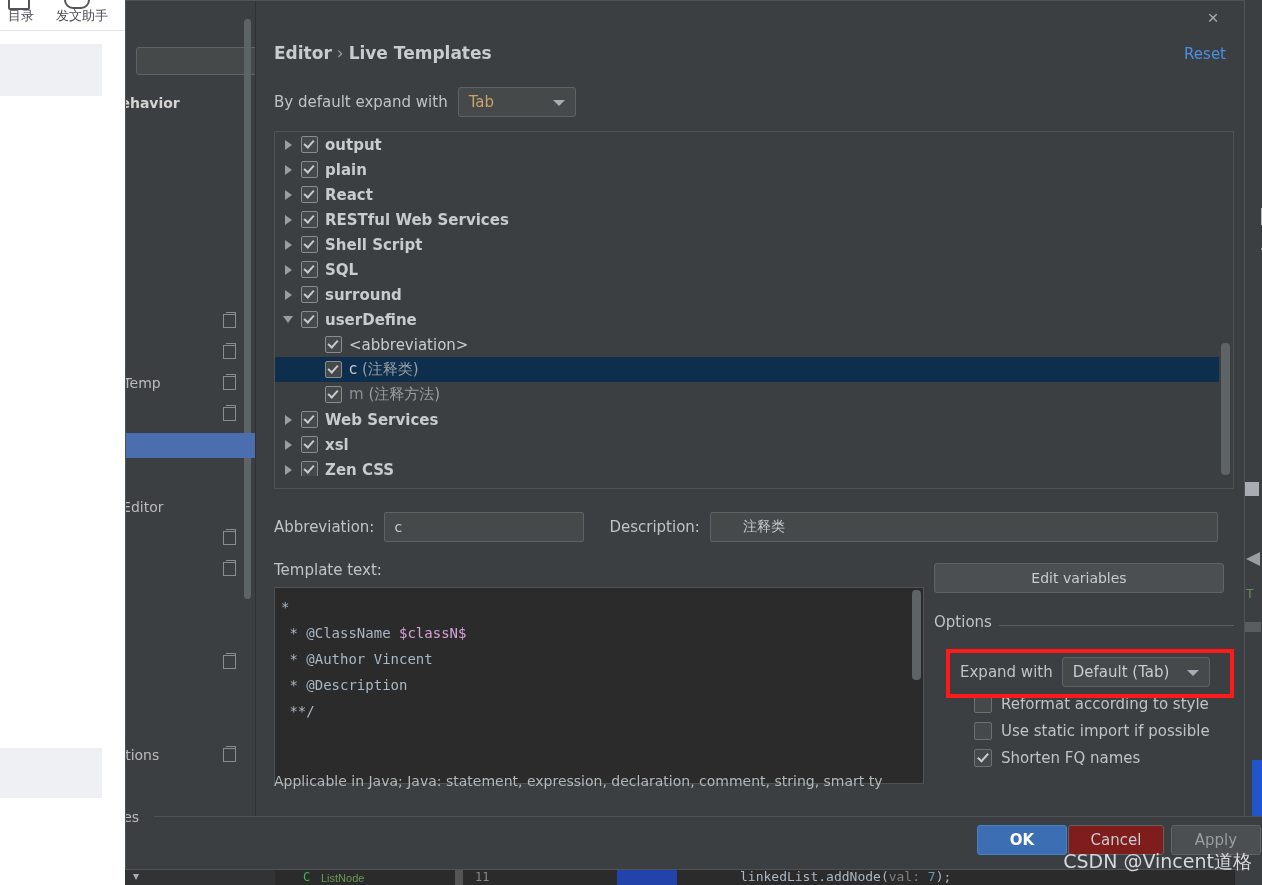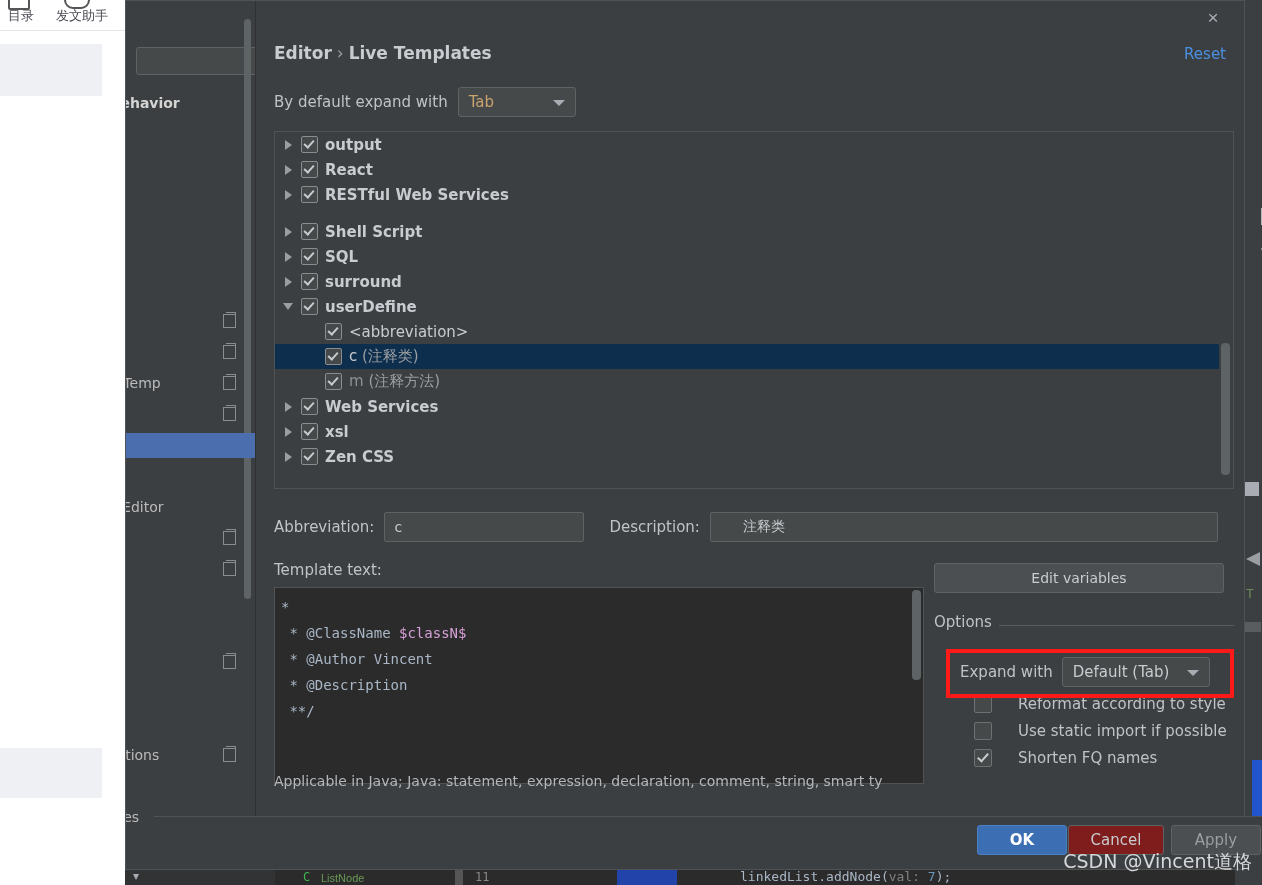--- a/index.html
+++ b/index.html
@@ -116,21 +116,21 @@
     display:flex;align-items:center;justify-content:center;font-size:14px;color:#c8cbcf;font-family:"DejaVu Sans",sans-serif;box-sizing:border-box;}
 
   
   #options-group{position:absolute;left:678px;top:612px;width:300px;height:165px;}
   #opt-title{position:absolute;left:0;top:0;font-size:15px;color:#c0c3c6;font-family:"DejaVu Sans",sans-serif;background:#3c3f41;padding-right:7px;z-index:2;}
   #opt-line{position:absolute;left:0;top:12px;width:300px;height:1px;background:#5a5d5f;}
   #opt-expand-row{position:absolute;left:26px;top:44px;display:flex;align-items:center;gap:9px;}
   #opt-expand-lbl{font-size:15px;color:#c0c3c6;font-family:"DejaVu Sans",sans-serif;}
   #combo-expand{width:148px;}
   #combo-expand .val{color:#c8cbcf;}
-  .opt-chk-row{position:absolute;left:40px;display:flex;align-items:center;gap:26px;}
+  .opt-chk-row{position:absolute;left:40px;display:flex;align-items:center;gap:9px;}
   .opt-chk{width:16px;height:16px;border:1px solid #6d7174;border-radius:2px;background:#45494a;position:relative;flex:none;}
   .opt-chk.on:after{content:"";position:absolute;left:5px;top:1px;width:4px;height:9px;border:solid #c8cbcf;border-width:0 2px 2px 0;transform:rotate(42deg);}
   .opt-chk-lbl{font-size:15px;color:#c0c3c6;font-family:"DejaVu Sans",sans-serif;white-space:nowrap;}
   #red-box{position:absolute;left:12px;top:36px;width:288px;height:49px;border:4px solid #ff1a1a;box-sizing:border-box;z-index:3;pointer-events:none;}
 
   #applicable{position:absolute;left:18px;top:772px;width:655px;font-size:14px;color:#b4b8bb;font-family:"DejaVu Sans",sans-serif;
     white-space:nowrap;overflow:hidden;}
 
   
   #footer{position:absolute;left:0;bottom:8px;width:100%;height:44px;background:#3c3f41;border-top:1px solid #4f5355;margin-left:28px;}
@@ -244,30 +244,37 @@
               <span class="tri-r"></span>
             </span>
             <span class="cb on"></span>
             <span class="tlbl bold"><span>output</span></span>
           </div>
           <div class="tnode" style="padding-left: 0px;">
             <span class="tw">
               <span class="tri-r"></span>
             </span>
             <span class="cb on"></span>
+            <span class="tlbl bold"><span>plain</span></span>
+          </div>
+          <div class="tnode" style="padding-left: 0px;">
+            <span class="tw">
+              <span class="tri-r"></span>
+            </span>
+            <span class="cb on"></span>
             <span class="tlbl bold"><span>React</span></span>
           </div>
           <div class="tnode" style="padding-left: 0px;">
             <span class="tw">
               <span class="tri-r"></span>
             </span>
             <span class="cb on"></span>
             <span class="tlbl bold"><span>RESTful Web Services</span></span>
           </div>
-          <div class="tnode" style="padding-left: 0px; margin-top: 12px;">
+          <div class="tnode" style="padding-left: 0px;">
             <span class="tw">
               <span class="tri-r"></span>
             </span>
             <span class="cb on"></span>
             <span class="tlbl bold"><span>Shell Script</span></span>
           </div>
           <div class="tnode" style="padding-left: 0px;">
             <span class="tw">
               <span class="tri-r"></span>
             </span>

